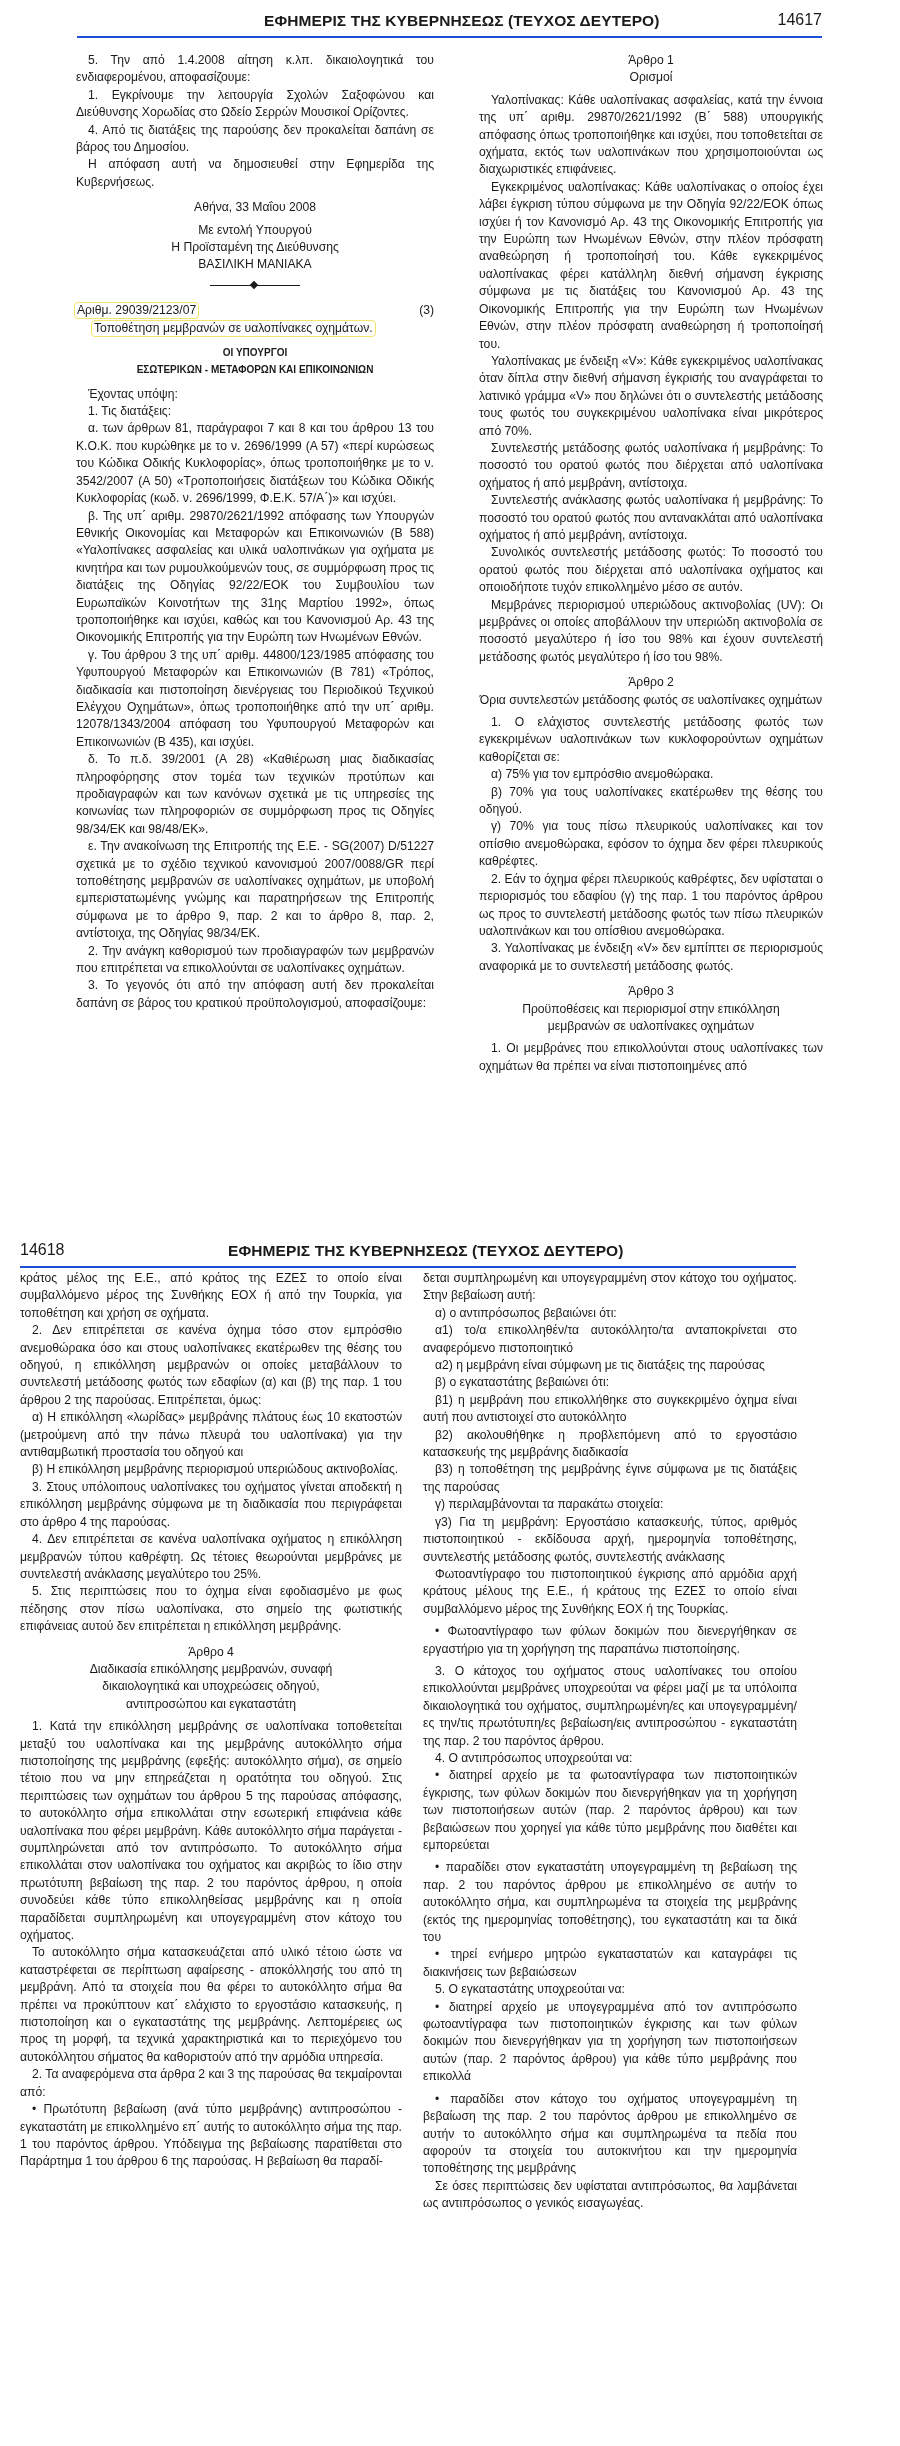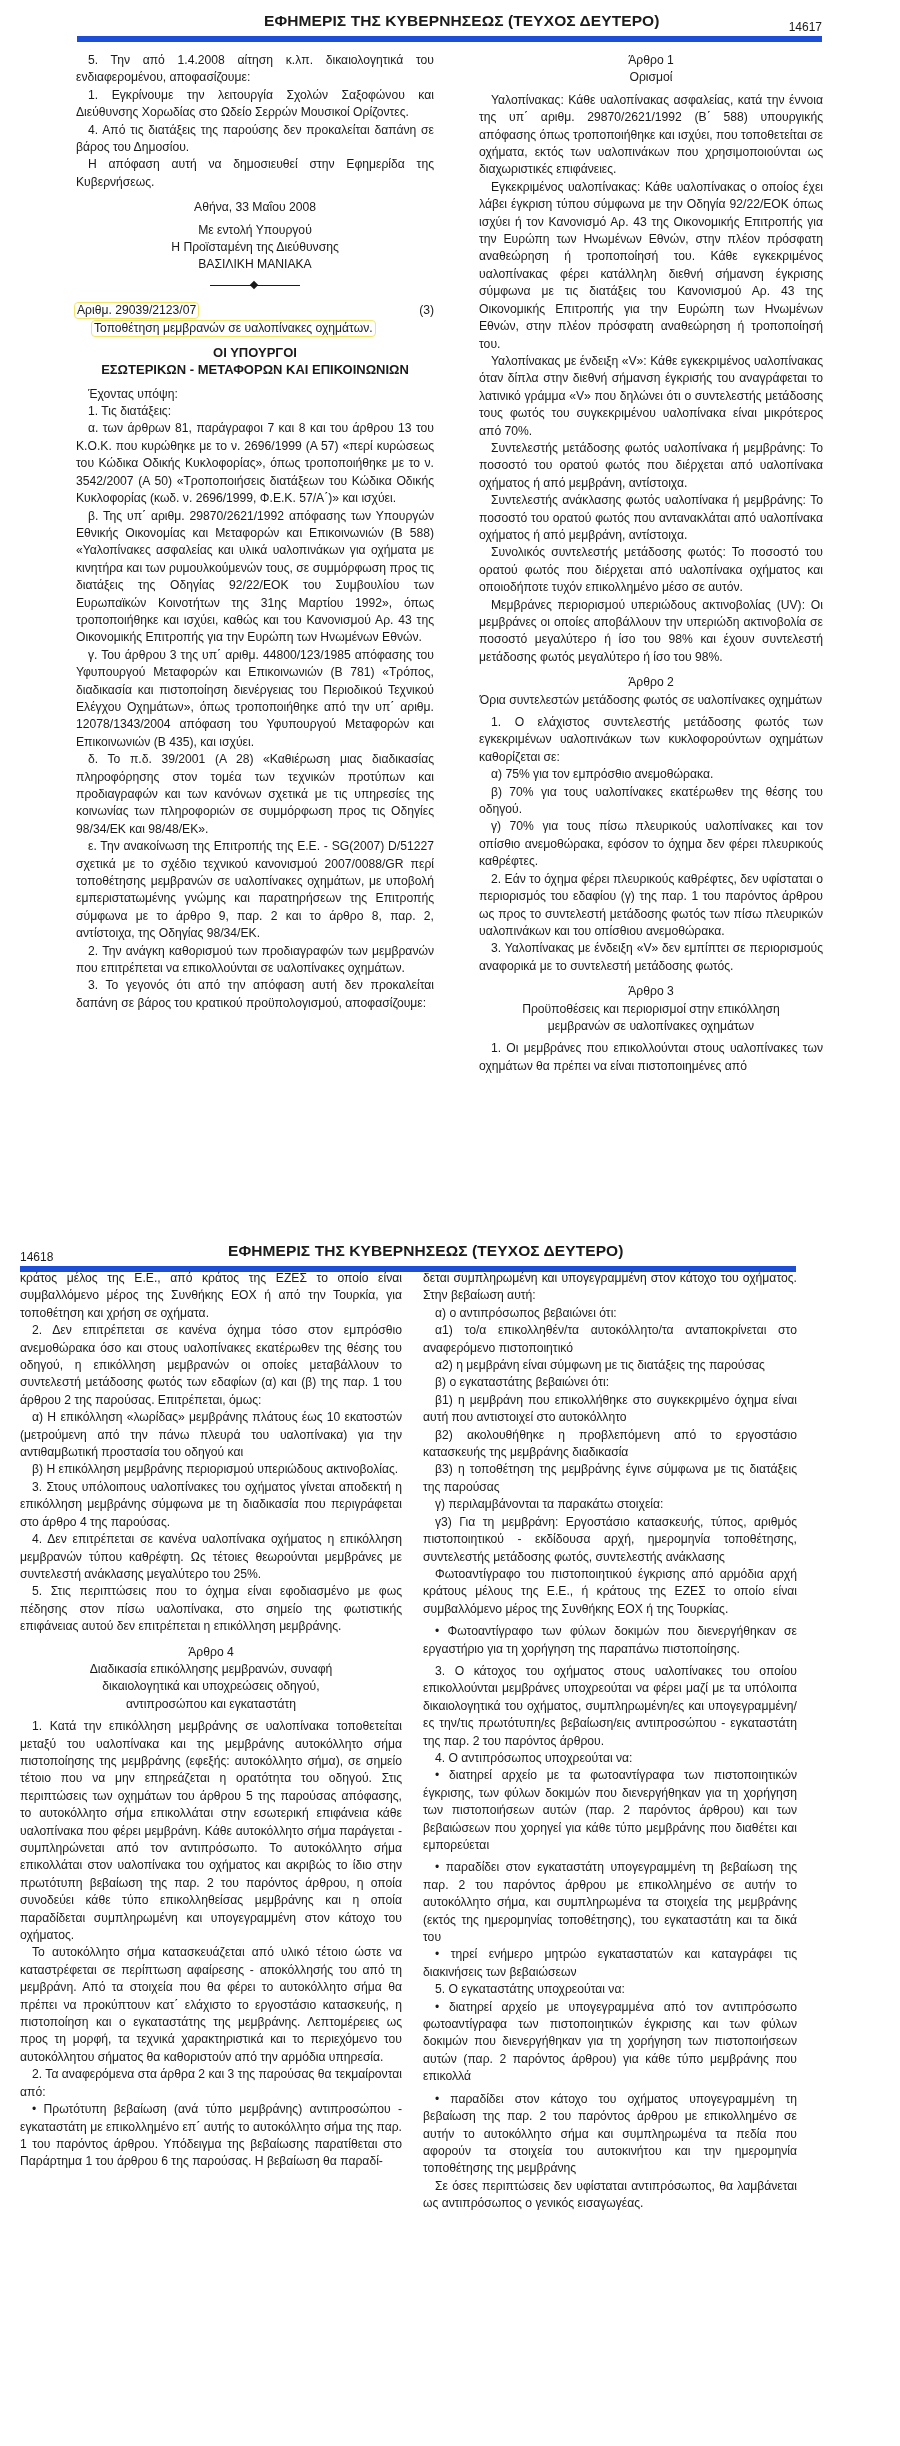--- a/index.html
+++ b/index.html
@@ -2,42 +2,42 @@
 <html><head>
 <meta charset="utf-8">
 <style>
   html, body { margin: 0; padding: 0; background: #ffffff; }
   body { width: 900px; height: 2446px; position: relative; overflow: hidden;
          font-family: "Liberation Sans", "DejaVu Sans", sans-serif; color: #1a1a1a; }
   .page { position: absolute; left: 0; width: 900px; }
   .page1 { top: 0; height: 1230px; }
   .page2 { top: 1230px; height: 1216px; }
 
-  .header { position: absolute; height: 30px; border-bottom: 6px solid #1d4ed8; }
+  .header { position: absolute; height: 30px; border-bottom: 2px solid #1d4ed8; }
   .page1 .header { left: 77px; width: 745px; top: 6px; }
   .page2 .header { left: 20px; width: 776px; top: 6px; }
   .header .title { position: absolute; top: 6px; font-weight: bold; font-size: 15.5px; letter-spacing: 0.1px; white-space: nowrap; }
   .page1 .header .title { left: 187px; }
   .page2 .header .title { left: 208px; }
-  .header .pnum { position: absolute; top: 14px; font-size: 12px; }
+  .header .pnum { position: absolute; top: 5px; font-size: 16px; }
   .page1 .header .pnum { right: 0; }
   .page2 .header .pnum { left: 0; }
 
   .col { position: absolute; font-size: 12.15px; line-height: 17.4px; text-align: justify; }
   .page1 .col.left  { left: 76px;  width: 358px; top: 52px; }
   .page1 .col.right { left: 479px; width: 344px; top: 52px; }
   .page2 .col.left  { left: 20px;  width: 382px; top: 40px; }
   .page2 .col.right { left: 423px; width: 374px; top: 40px; }
 
   .p { margin: 0; text-indent: 12px; }
   .p.noindent { text-indent: 0; }
   .center { text-align: center; text-indent: 0; margin: 0; }
   .gap { height: 8px; }
   .gap-sm { height: 5px; }
-  .ministers { font-weight: bold; font-size: 13px; line-height: 17px; text-align: center; margin: 6px 0 8px 0; }
+  .ministers { font-weight: bold; font-size: 10px; line-height: 17px; text-align: center; margin: 6px 0 8px 0; }
 
   .divider { position: relative; height: 12px; margin: 6px auto 10px auto; width: 90px; }
   .divider .line { position: absolute; top: 5px; left: 0; width: 90px; height: 1.5px; background: #1a1a1a; }
   .divider .diamond { position: absolute; top: 2px; left: 41px; width: 6px; height: 6px; background: #1a1a1a; transform: rotate(45deg); }
 
   .decision-row { position: relative; height: 17.4px; margin-top: 5px; padding-left: 36px; }
   .hl { border: 1.5px solid #f3e46a; border-radius: 4px; padding: 0 2px; display: inline-block; line-height: 15px; }
   .decision-no { position: absolute; left: -2px; top: 0; }
   .decision-seq { position: absolute; right: 0; top: 0; }
   .decision-subject { margin-left: 15px; }

